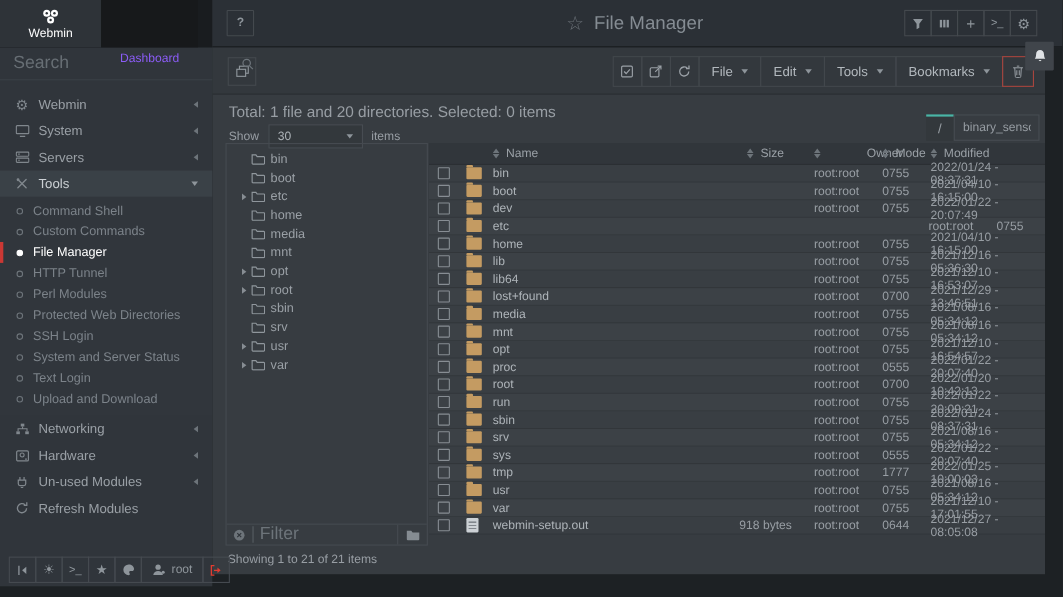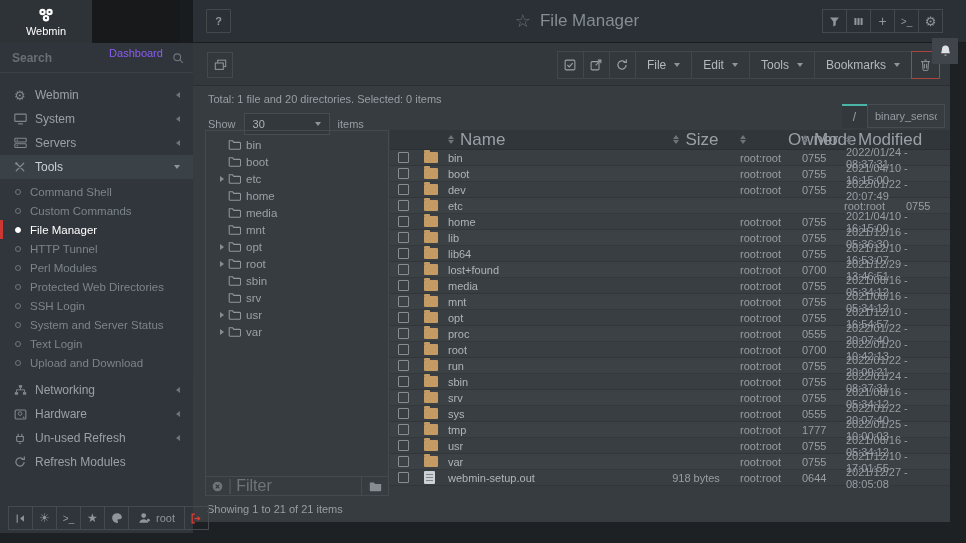--- a/index.html
+++ b/index.html
@@ -19,21 +19,21 @@
   #page-title .star{color:#696f76;font-size:18px;}
   #topbar-icons{position:absolute;right:23px;top:9px;display:flex;}
   #topbar-icons .sq-btn{margin-left:-1px;}
 
   
   #bell-tab{position:absolute;right:8px;top:38px;width:26px;height:26px;background:#40454b;display:flex;align-items:center;justify-content:center;color:#dfe2e5;z-index:6;cursor:pointer;border-radius:1px;}
 
   
   #sidebar{position:absolute;left:0;top:43px;width:193px;height:490px;background:#30353b;z-index:4;}
   #side-search{height:30px;display:flex;align-items:center;padding:0 12px;border-bottom:1px solid #3a4046;}
-  #side-search input{flex:1;background:transparent;border:none;outline:none;color:#aeb4b9;font-size:12px;font-weight:bold;}
+  #side-search input{flex:1;background:transparent;border:none;outline:none;color:#aeb4b9;font-size:16px;}
   #side-search input::placeholder{color:#676e74;}
   #side-search .mag{color:#6d747a;}
   #side-menu{margin-top:10px;}
   .cat{height:24px;display:flex;align-items:center;padding-left:14px;color:#9aa0a6;font-size:12px;cursor:pointer;}
   .cat .cicon{width:21px;display:inline-flex;justify-content:flex-start;color:#80878d;font-size:13px;}
   .cat .clabel{flex:1;}
   .cat .chev{margin-right:13px;width:0;height:0;border-top:3.5px solid transparent;border-bottom:3.5px solid transparent;border-right:4.5px solid #6d747a;}
   .cat.open{background:#3a4147;color:#ccd1d5;}
   .cat.open .chev{border-left:3.5px solid transparent;border-right:3.5px solid transparent;border-top:4.5px solid #8e959b;border-bottom:none;}
   .submenu{padding:3px 0 6px;background:#31363c;}
@@ -52,21 +52,21 @@
   #content{position:absolute;left:193px;top:43px;width:757px;height:479px;background:#373c41;}
   #ctoolbar{position:absolute;left:0;top:0;width:100%;height:43px;background:#33383d;border-bottom:1px solid #2a2e32;}
   #copy-btn{position:absolute;left:14px;top:9px;width:26px;height:26px;}
   #ctoolbar-right{position:absolute;right:10px;top:8px;display:flex;}
   .tb-btn{height:28px;border:1px solid #42474c;background:transparent;color:#9aa0a6;display:flex;align-items:center;justify-content:center;margin-left:-1px;cursor:pointer;font-size:12px;}
   .tb-icon{width:27px;}
   .tb-menu{padding:0 11px;gap:8px;color:#b3b9be;}
   .tb-menu .caret{width:0;height:0;border-left:3.5px solid transparent;border-right:3.5px solid transparent;border-top:4px solid #8e959b;}
   .tb-trash{width:29px;border:1px solid #a8453e;color:#9aa0a6;}
 
-  #summary{position:absolute;left:15px;top:50px;color:#989ea4;font-size:11px;}
+  #summary{position:absolute;left:15px;top:50px;color:#989ea4;font-size:14px;}
   #show-row{position:absolute;left:15px;top:70px;display:flex;align-items:center;gap:8px;color:#989ea4;font-size:11px;}
   #show-select{width:86px;height:22px;border:1px solid #474c52;background:#33383c;color:#aeb4b9;display:flex;align-items:center;padding:0 8px;cursor:pointer;font-size:11px;}
   #show-select .caret{margin-left:auto;width:0;height:0;border-left:3.5px solid transparent;border-right:3.5px solid transparent;border-top:4px solid #8e959b;}
   #crumb-row{position:absolute;right:5px;top:61px;display:flex;}
   #crumb-root{width:25px;height:24px;background:#33383c;border-top:2px solid #4ab5a6;color:#9aa0a6;display:flex;align-items:center;justify-content:center;font-size:12px;cursor:pointer;}
   #crumb-search{width:78px;height:24px;border:1px solid #474c52;background:transparent;color:#969ca2;font-size:11px;padding:0 7px;outline:none;}
 
   
   #tree-panel{position:absolute;left:12px;top:87px;width:184px;height:366px;border:1px solid #454a50;display:flex;flex-direction:column;}
   #tree-items{flex:1;padding-top:5px;overflow:hidden;}
@@ -75,21 +75,21 @@
   .tree-arrow.exp::before{content:"";width:0;height:0;border-top:3.5px solid transparent;border-bottom:3.5px solid transparent;border-left:4.5px solid #878d93;}
   .tree-folder{width:18px;color:#8f969c;display:flex;align-items:center;}
   #tree-filter{height:19px;border-top:1px solid #454a50;display:flex;align-items:center;padding:0 6px;color:#6d747a;}
   #tree-filter .fsep{color:#50565c;margin:0 4px 0 5px;}
   #tree-filter input{flex:1;background:transparent;border:none;outline:none;color:#9aa0a6;font-size:16px;min-width:10px;}
   #tree-filter input::placeholder{color:#6d747a;}
   #tree-filter .fold-btn{border-left:1px solid #454a50;padding-left:7px;margin-left:4px;color:#858c92;display:flex;align-items:center;cursor:pointer;height:100%;}
 
   
   #ftable{position:absolute;left:197px;top:87px;width:560px;}
-  #thead{height:20px;background:#31363b;border-bottom:1px solid #2b2f33;display:flex;align-items:center;color:#9aa0a6;font-size:17px;}
+  #thead{height:20px;background:#31363b;border-bottom:1px solid #2b2f33;display:flex;align-items:center;color:#9aa0a6;font-size:11px;}
   .sort{width:7px;height:9px;position:relative;display:inline-block;margin-right:5px;flex:none;}
   .sort::before{content:"";position:absolute;top:0;left:0;border-left:3.5px solid transparent;border-right:3.5px solid transparent;border-bottom:4px solid #6d747a;}
   .sort::after{content:"";position:absolute;bottom:0;left:0;border-left:3.5px solid transparent;border-right:3.5px solid transparent;border-top:4px solid #6d747a;}
   .col-cb{width:26px;flex:none;display:flex;justify-content:center;}
   .col-icon{width:32px;flex:none;display:flex;align-items:center;padding-left:8px;}
   .col-name{flex:1;display:flex;align-items:center;}
   .col-size{width:70px;flex:none;text-align:right;padding-right:6px;justify-content:center;display:flex;align-items:center;}
   .col-owner{width:68px;flex:none;display:flex;align-items:center;padding-left:6px;gap:36px;}
   .col-mode{width:44px;flex:none;display:flex;align-items:center;}
   .col-modified{width:104px;flex:none;display:flex;align-items:center;}
@@ -296,21 +296,21 @@
         <span class="clabel">Hardware</span>
         <span class="chev"></span>
       </div>
       <div class="cat">
         <span class="cicon">
           <svg width="12" height="12" viewBox="0 0 16 16">
             <path d="M3.5 6h9v4.5a2.2 2.2 0 0 1-2.2 2.2H5.7a2.2 2.2 0 0 1-2.2-2.2zM5.5 6V2.3M10.5 6V2.3" stroke="currentColor" fill="none" stroke-width="1.5"></path>
             <path d="M6.5 15h3" stroke="currentColor" stroke-width="1.3"></path>
           </svg>
         </span>
-        <span class="clabel">Un-used Refresh</span>
+        <span class="clabel">Un-used Modules</span>
         <span class="chev"></span>
       </div>
       <div class="cat no-chev">
         <span class="cicon">
           <svg width="12" height="12" viewBox="0 0 16 16">
             <path d="M13.5 8a5.5 5.5 0 1 1-1.7-4" fill="none" stroke="currentColor" stroke-width="1.6"></path>
             <path d="M13.8 0.8v3.7h-3.7" fill="none" stroke="currentColor" stroke-width="1.6"></path>
           </svg>
         </span>
         <span class="clabel">Refresh Modules</span>

